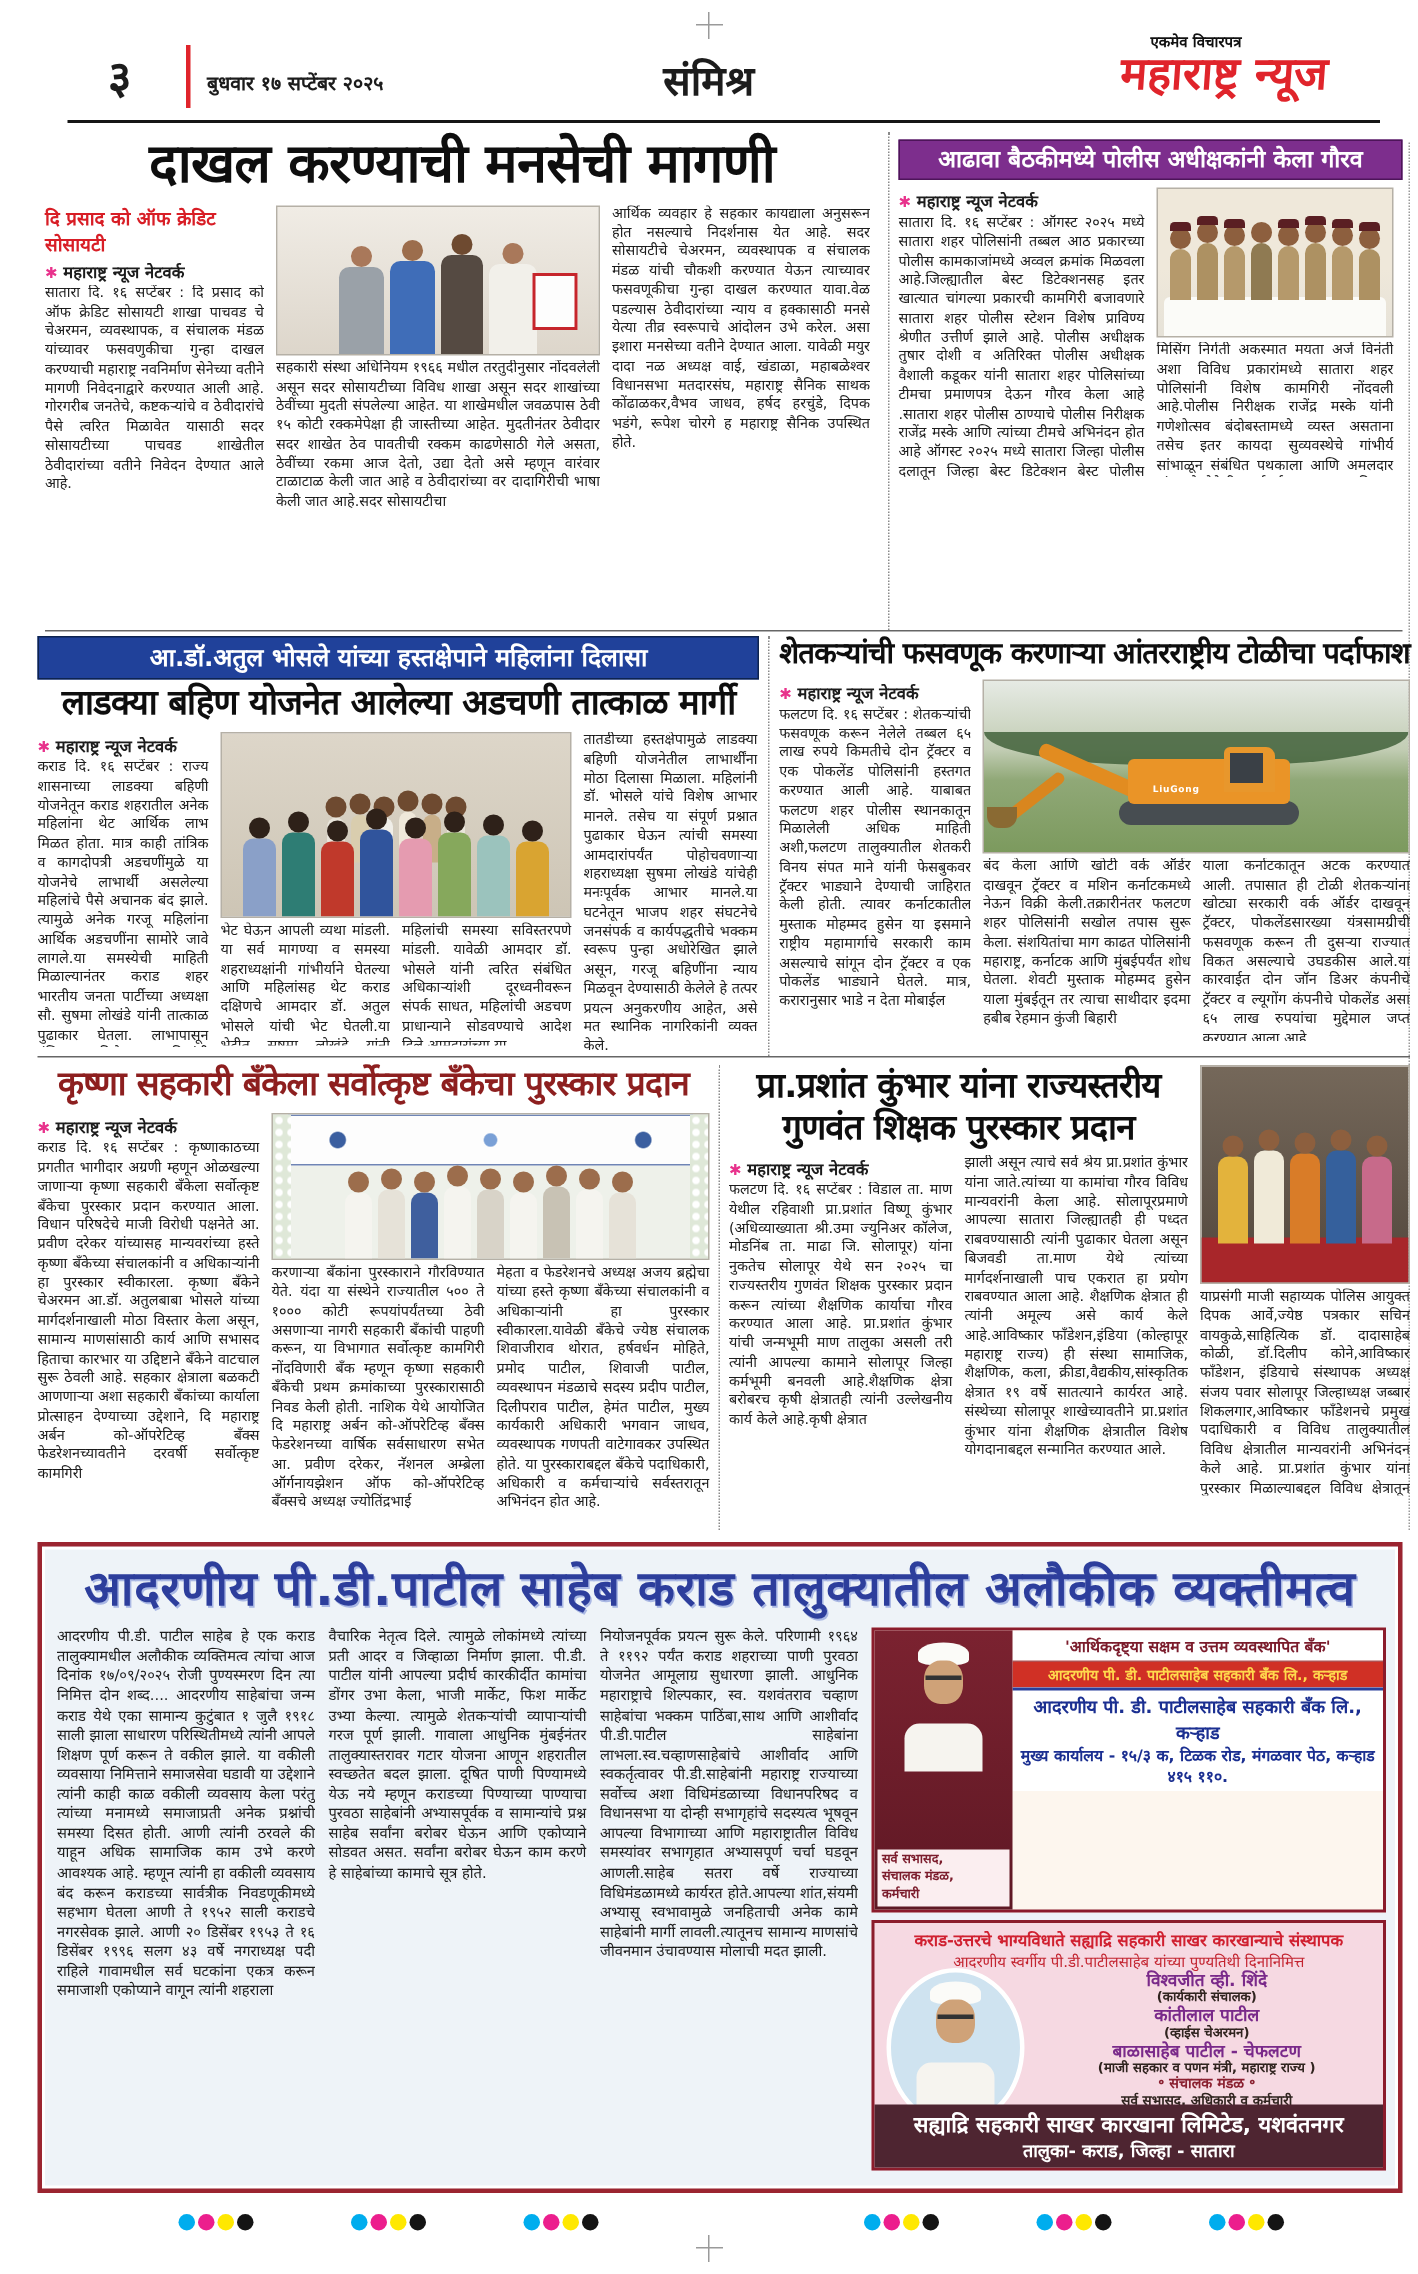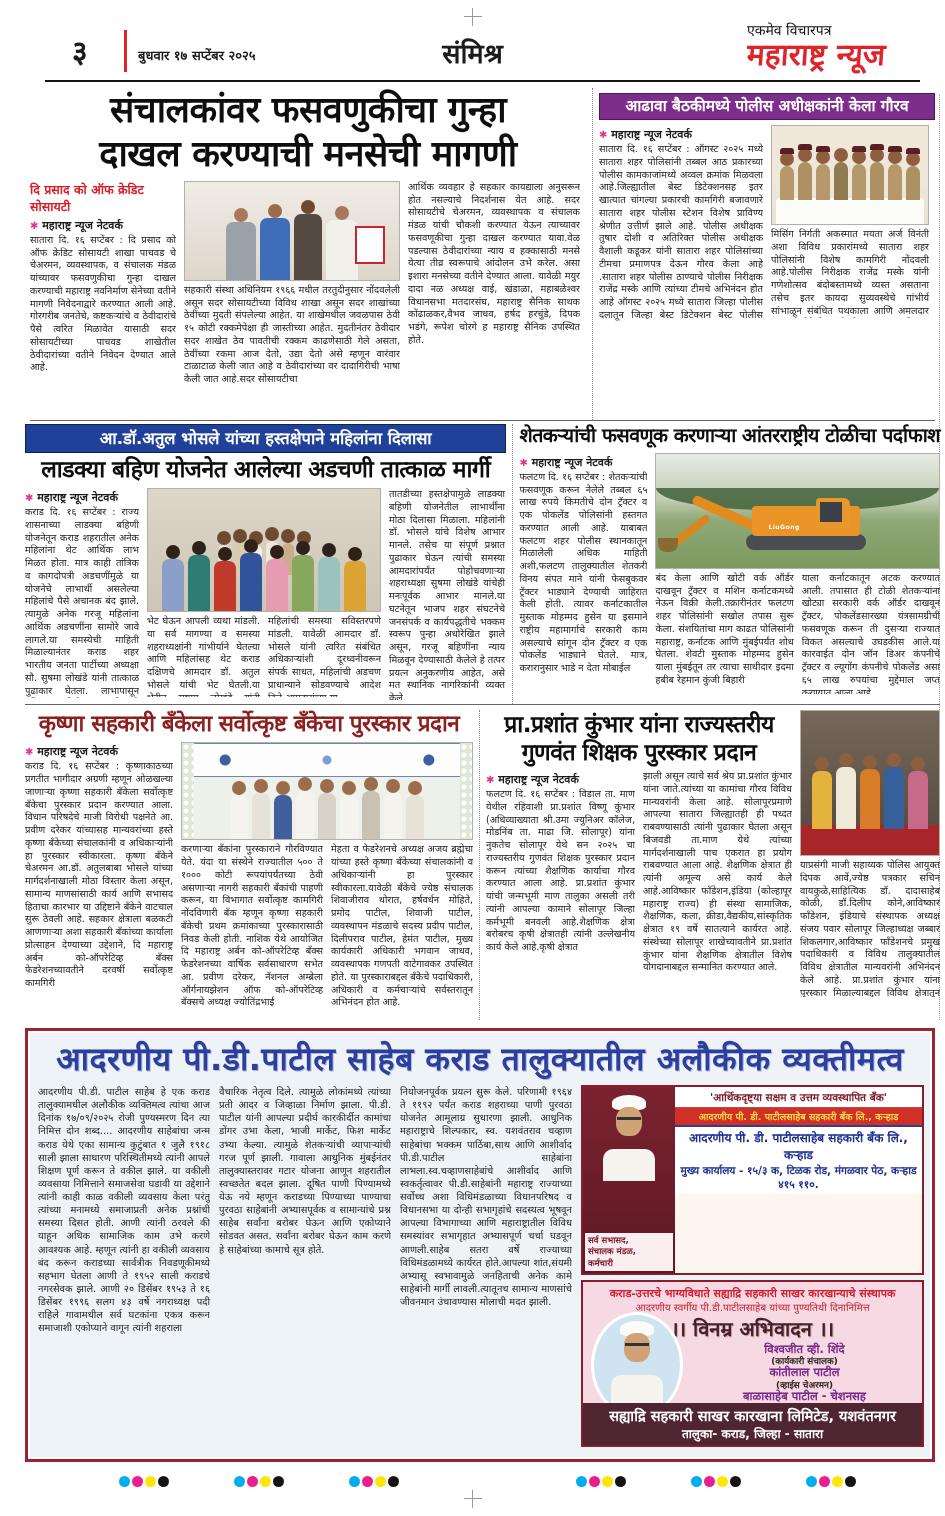--- a/index.html
+++ b/index.html
@@ -8,21 +8,21 @@
   
   .reg-cross{position:absolute;width:18px;height:18px;}
   .reg-cross i{position:absolute;background:#9a9a9a;display:block;}
   .reg-cross i.h{left:0;right:0;top:8px;height:1px;}
   .reg-cross i.v{top:0;bottom:0;left:8px;width:1px;}
   .hdr-pageno{position:absolute;left:72px;top:30px;font-size:30px;font-weight:bold;font-family:"DejaVu Serif","Liberation Serif",serif;}
   .hdr-redbar{position:absolute;left:124px;top:30px;width:3px;height:42px;background:#e0242b;}
   .hdr-date{position:absolute;left:138px;top:46px;font-size:13px;font-weight:bold;}
   .hdr-section{position:absolute;left:0;right:0;top:34px;text-align:center;font-size:27px;font-weight:800;}
   .hdr-logo{position:absolute;right:18px;top:20px;text-align:left;width:180px;}
-  .hdr-logo .tag{font-size:14px;font-weight:normal;color:#111;margin-left:0;}
+  .hdr-logo .tag{font-size:10px;font-weight:bold;color:#111;margin-left:20px;}
   .hdr-logo .nm{font-size:30px;font-weight:900;color:#e0242b;transform:skewX(-4deg);display:inline-block;line-height:1.05;}
   .hdr-rule{position:absolute;left:45px;right:25px;top:80px;height:2px;background:#161616;}
   .trim-dotted{position:absolute;left:939px;top:95px;height:925px;border-left:1px dotted #9a9a9a;}
   
   .sec{position:absolute;display:flex;}
   .vdiv{border-left:1px dotted #8a8a8a;margin:0 6px;}
   .hl{font-weight:900;color:#0e0e0e;text-align:center;letter-spacing:-.5px;line-height:1.22;}
   .kicker{color:#d81e26;font-weight:bold;font-size:12.5px;margin-bottom:2px;}
   .byl{font-size:11px;font-weight:bold;margin:1px 0 2px;}
   .byl .flo{color:#e8328c;font-size:10px;}
@@ -135,21 +135,20 @@
   <div class="hdr-section">संमिश्र</div>
   <div class="hdr-logo">
     <div class="tag">एकमेव विचारपत्र</div>
     <div class="nm">महाराष्ट्र न्यूज</div>
   </div>
   <div class="hdr-rule"></div>
   <div class="trim-dotted"></div>
 
   <div class="sec" style="left:30px;top:88px;width:905px;height:332px;border-bottom:1px solid #666;">
     <div style="width:556px;">
-      <div class="hl a1-hl">संचालकांवर फसवणुकीचा गुन्हा</div>
       <div class="hl a1-hl">दाखल करण्याची मनसेची मागणी</div>
       <div class="cols" style="height:212px;">
         <div style="width:146px;">
           <div class="kicker">दि प्रसाद को ऑफ क्रेडिट सोसायटी</div>
           <div class="byl"><span class="flo">✱</span> <span>महाराष्ट्र न्यूज नेटवर्क</span></div>
           <div class="bodytxt" style="height:170px;">सातारा दि. १६ सप्टेंबर : दि प्रसाद को ऑफ क्रेडिट सोसायटी शाखा पाचवड चे चेअरमन, व्यवस्थापक, व संचालक मंडळ यांच्यावर फसवणुकीचा गुन्हा दाखल करण्याची महाराष्ट्र नवनिर्माण सेनेच्या वतीने मागणी निवेदनाद्वारे करण्यात आली आहे. गोरगरीब जनतेचे, कष्टकऱ्यांचे व ठेवीदारांचे पैसे त्वरित मिळावेत यासाठी सदर सोसायटीच्या पाचवड शाखेतील ठेवीदारांच्या वतीने निवेदन देण्यात आले आहे.</div>
         </div>
         <div style="width:216px;">
           <div class="photo ph1">
             <div class="ppl">
@@ -364,27 +363,26 @@
               <span class="shirt"></span>
             </div>
           </div>
           <div class="flowers">
             <span class="flower"></span>
             <span class="flower"></span>
             <span class="flower"></span>
           </div>
           <div class="t1">कराड-उत्तरचे भाग्यविधाते सह्याद्रि सहकारी साखर कारखान्याचे संस्थापक</div>
           <div class="t2">आदरणीय स्वर्गीय पी.डी.पाटीलसाहेब यांच्या पुण्यतिथी दिनानिमित्त</div>
-          <div class="ttl">।। विनम्र अभिवादन ।।</div>
           <div class="nmlist">
             <div class="n">विश्वजीत व्ही. शिंदे</div>
             <div class="d">(कार्यकारी संचालक)</div>
             <div class="n">कांतीलाल पाटील</div>
             <div class="d">(व्हाईस चेअरमन)</div>
-            <div class="n">बाळासाहेब पाटील - चेशनसह</div>
+            <div class="n">बाळासाहेब पाटील - चेफलटण</div>
             <div class="d">(माजी सहकार व पणन मंत्री, महाराष्ट्र राज्य )</div>
             <div class="x1">॰ संचालक मंडळ ॰</div>
             <div class="x2">सर्व सभासद, अधिकारी व कर्मचारी</div>
           </div>
           <div class="bandB">
             <div class="s1">सह्याद्रि सहकारी साखर कारखाना लिमिटेड, यशवंतनगर</div>
             <div class="s2">तालुका- कराड, जिल्हा - सातारा</div>
           </div>
         </div>
       </div>

